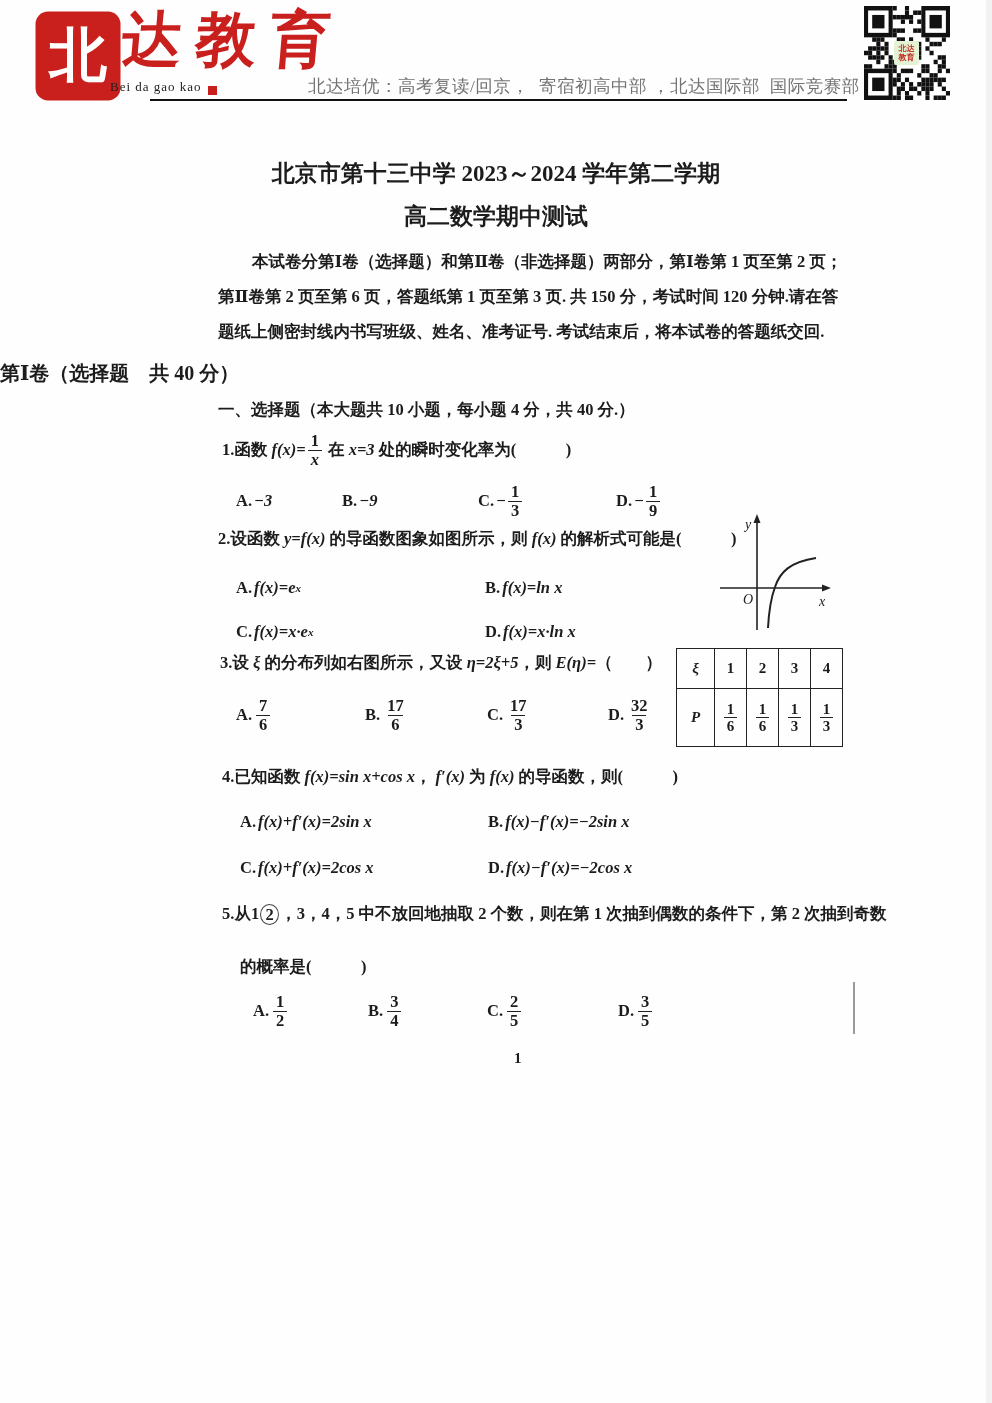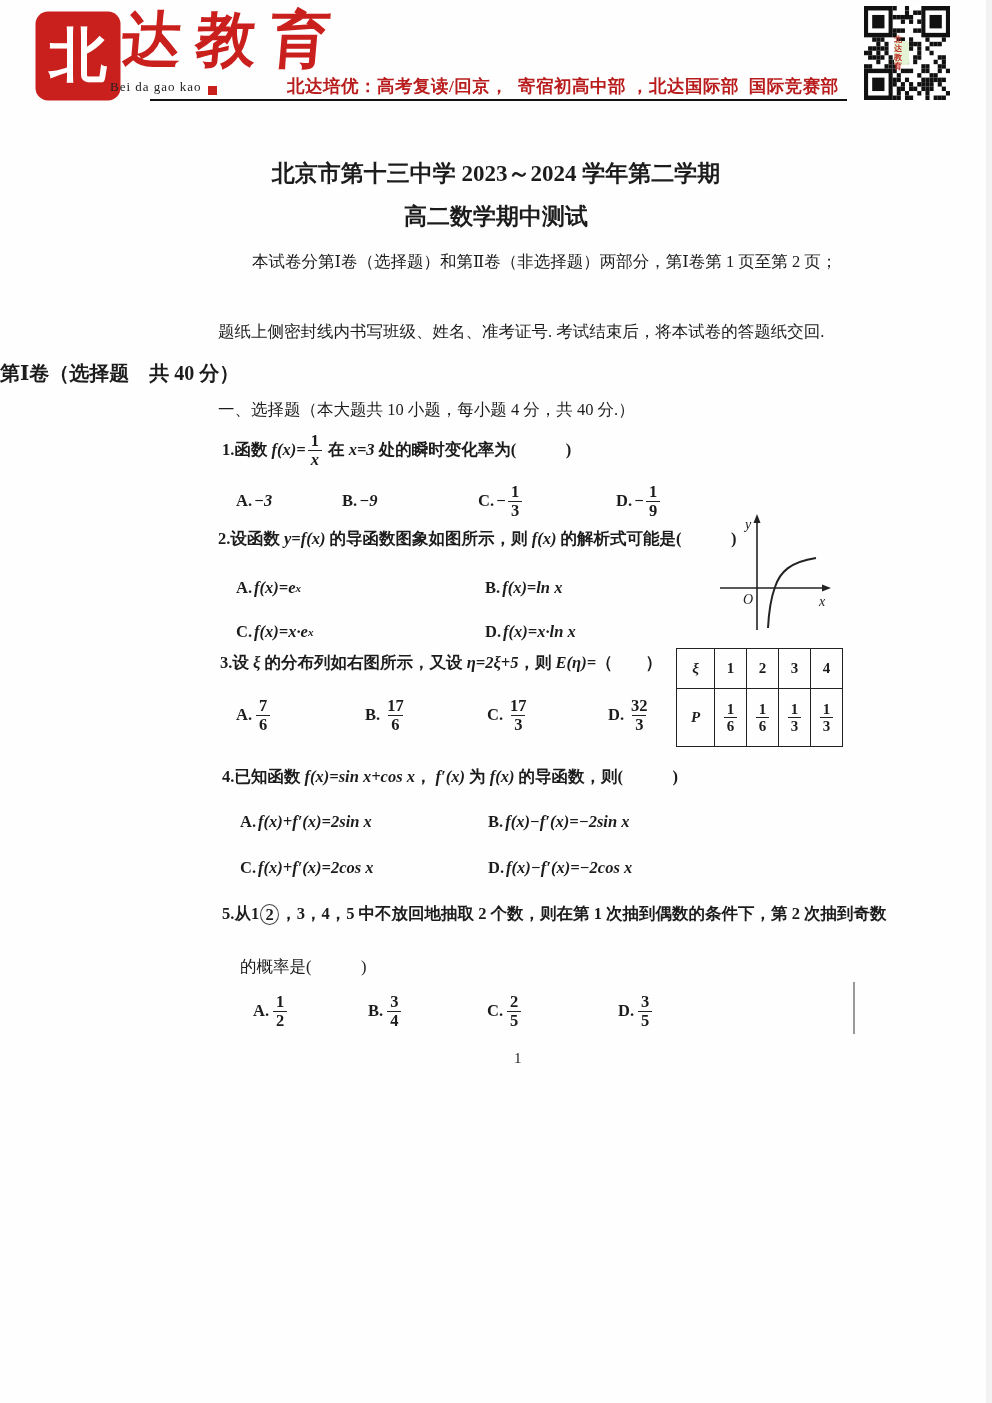--- a/index.html
+++ b/index.html
@@ -1,40 +1,40 @@
 <!DOCTYPE html>
 <html><head>
 <meta charset="utf-8">
 <style>
   * { margin:0; padding:0; box-sizing:border-box; }
   html,body { background:#ffffff; }
   body { width:992px; height:1403px; font-family:"Liberation Serif","DejaVu Serif",serif; color:#1c1c1c; }
   .page { position:relative; width:992px; height:1403px; background:#fefefe; overflow:hidden; }
 
   .abs { position:absolute; }
-  .line { position:absolute; white-space:pre; font-weight:400; font-size:16.5px; }
+  .line { position:absolute; white-space:pre; font-weight:700; font-size:16.5px; }
   .mrow { position:absolute; display:flex; align-items:center; white-space:pre; font-weight:700; font-size:16.5px; }
   .m { font-style:italic; font-weight:600; font-family:"Liberation Serif",serif; }
   .frac { display:inline-flex; flex-direction:column; align-items:center; line-height:1.08; margin:0 2px; font-weight:600; }
   .frac .fn { padding:0 3px; }
   .frac .fd { border-top:1.5px solid #222; padding:0 3px; }
   sup { font-size:11px; }
   .lbl { margin-right:2px; }
   .oph { height:46px; }
 
   
   .seal { width:80px; height:84px; background:#c9201d; border-radius:10px; display:flex; align-items:center; justify-content:center; box-shadow:0 0 0 2.5px #c9201d, inset 0 0 0 3px #c9201d; }
   .seal-char { color:#fff; font-size:58px; font-weight:700; line-height:1; }
   .brand-script { font-size:60px; color:#c9201d; font-weight:700; letter-spacing:14px; transform:skewX(-5deg); line-height:1; }
   .brand-sub { font-size:13px; letter-spacing:1px; color:#222; display:flex; align-items:flex-end; }
   .sub-sq { display:inline-block; width:9px; height:9px; background:#c9201d; margin-left:6px; }
-  .tagline { color:#b91c1c; font-size:17.5px; font-weight:700; white-space:pre; letter-spacing:0.5px; }
+  .tagline { color:#737373; font-size:17.5px; font-weight:400; white-space:pre; letter-spacing:0.5px;margin-left:21px; }
   .header-rule { width:697px; height:2px; background:#111; }
   .qr { width:86px; height:94px; }
-  .qr-badge { position:absolute; left:30px; top:35px; width:15px; height:24px; background:#e4f3d4; border-radius:2px; display:flex; flex-direction:column; align-items:center; justify-content:center; font-size:8px; line-height:1.15; color:#c03028; font-weight:700; }
+  .qr-badge { position:absolute; left:30px; top:35px; width:25px; height:24px; background:#e4f3d4; border-radius:2px; display:flex; flex-direction:column; align-items:center; justify-content:center; font-size:8px; line-height:1.15; color:#c03028; font-weight:700; }
 
   .title { left:0; width:100%; text-align:center; font-size:23px; font-weight:700; position:absolute; white-space:pre; }
   .part-head { left:0; width:100%; text-align:left; font-size:20px; font-weight:700; position:absolute; white-space:pre; }
 
   .dist-table { border-collapse:collapse; text-align:center; font-weight:700; font-size:15px; background:#fefefe; }
   .dist-table td { border:1.5px solid #222; width:32px; height:40px; padding:0; }
   .dist-table td:first-child { width:38px; }
   .dist-table .prow td { height:58px; }
 
   .gm { font-style:italic; font-size:14px; fill:#222; font-family:"Liberation Serif",serif; }
@@ -217,20 +217,21 @@
     <div class="qr-badge">
       <span>北达</span>
       <span>教育</span>
     </div>
   </div>
 
   <div class="title" style="top:158px">北京市第十三中学 2023～2024 学年第二学期</div>
   <div class="title" style="top:201px">高二数学期中测试</div>
 
   <div class="line" style="left:252px;top:251px">本试卷分第Ⅰ卷（选择题）和第Ⅱ卷（非选择题）两部分，第Ⅰ卷第 1 页至第 2 页；</div>
+  <div class="line" style="left:218px;top:286px">第Ⅱ卷第 2 页至第 6 页，答题纸第 1 页至第 3 页. 共 150 分，考试时间 120 分钟.请在答</div>
   <div class="line" style="left:218px;top:321px">题纸上侧密封线内书写班级、姓名、准考证号. 考试结束后，将本试卷的答题纸交回.</div>
 
   <div class="part-head" style="top:360px">第Ⅰ卷（选择题　共 40 分）</div>
   <div class="line" style="left:218px;top:399px">一、选择题（本大题共 10 小题，每小题 4 分，共 40 分.）</div>
 
   <div class="mrow" style="left:222px;top:428px;height:44px">
     <span>1.</span><span>函数 </span><span class="m">f(x)=</span><span class="frac"><span class="fn">1</span><span class="fd m">x</span></span><span> 在 </span><span class="m">x=3</span><span> 处的瞬时变化率为(　　　)</span>
   </div>
   <div class="mrow oph" style="left:236px;top:478px"><span class="lbl">A.</span><span class="m">−3</span></div>
   <div class="mrow oph" style="left:342px;top:478px"><span class="lbl">B.</span><span class="m">−9</span></div>

